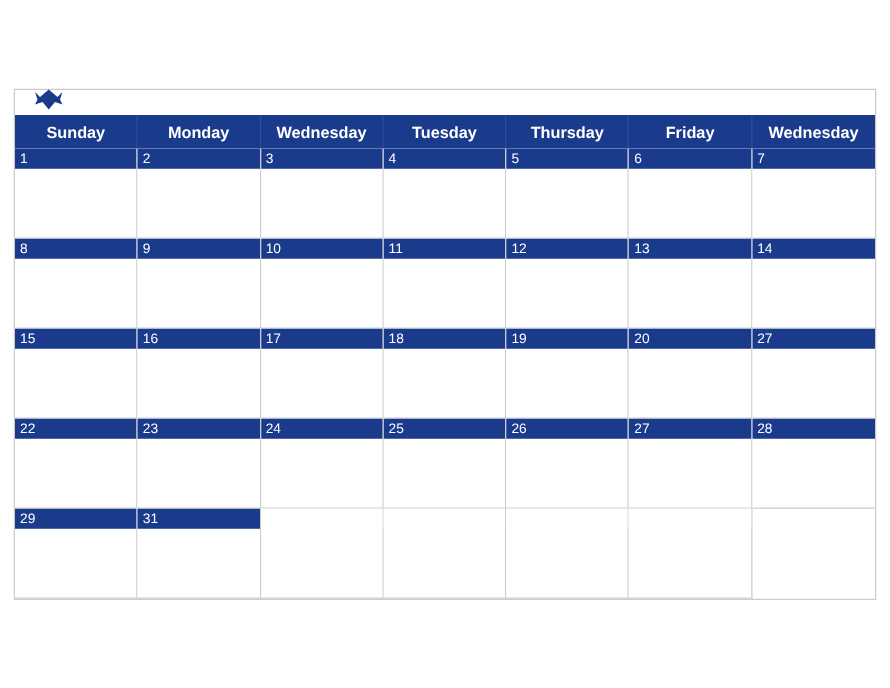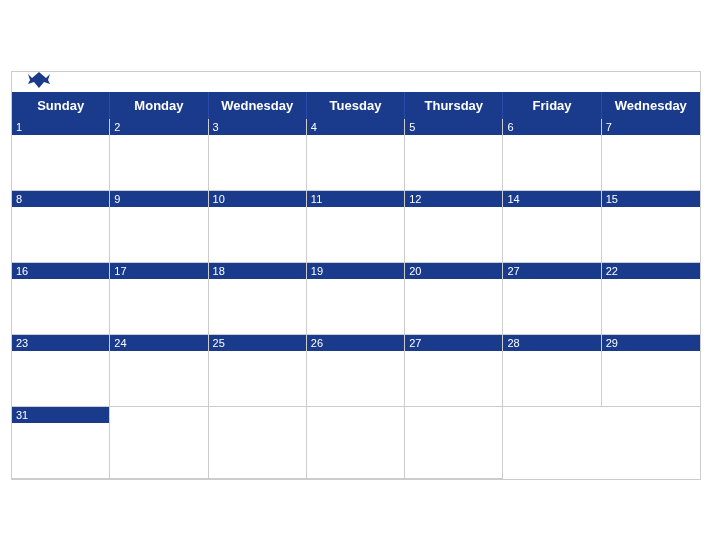--- a/index.html
+++ b/index.html
@@ -159,20 +159,23 @@
       <div class="day-cell">
         <span class="day-number-row"><span class="day-number">10</span></span>
       </div>
       <div class="day-cell">
         <span class="day-number-row"><span class="day-number">11</span></span>
       </div>
       <div class="day-cell">
         <span class="day-number-row"><span class="day-number">12</span></span>
       </div>
       <div class="day-cell">
+        <span class="day-number-row"><span class="day-number">13</span></span>
+      </div>
+      <div class="day-cell">
         <span class="day-number-row"><span class="day-number">14</span></span>
       </div>
       <div class="day-cell">
         <span class="day-number-row"><span class="day-number">15</span></span>
       </div>
       <div class="day-cell">
         <span class="day-number-row"><span class="day-number">16</span></span>
       </div>
       <div class="day-cell">
         <span class="day-number-row"><span class="day-number">17</span></span>

